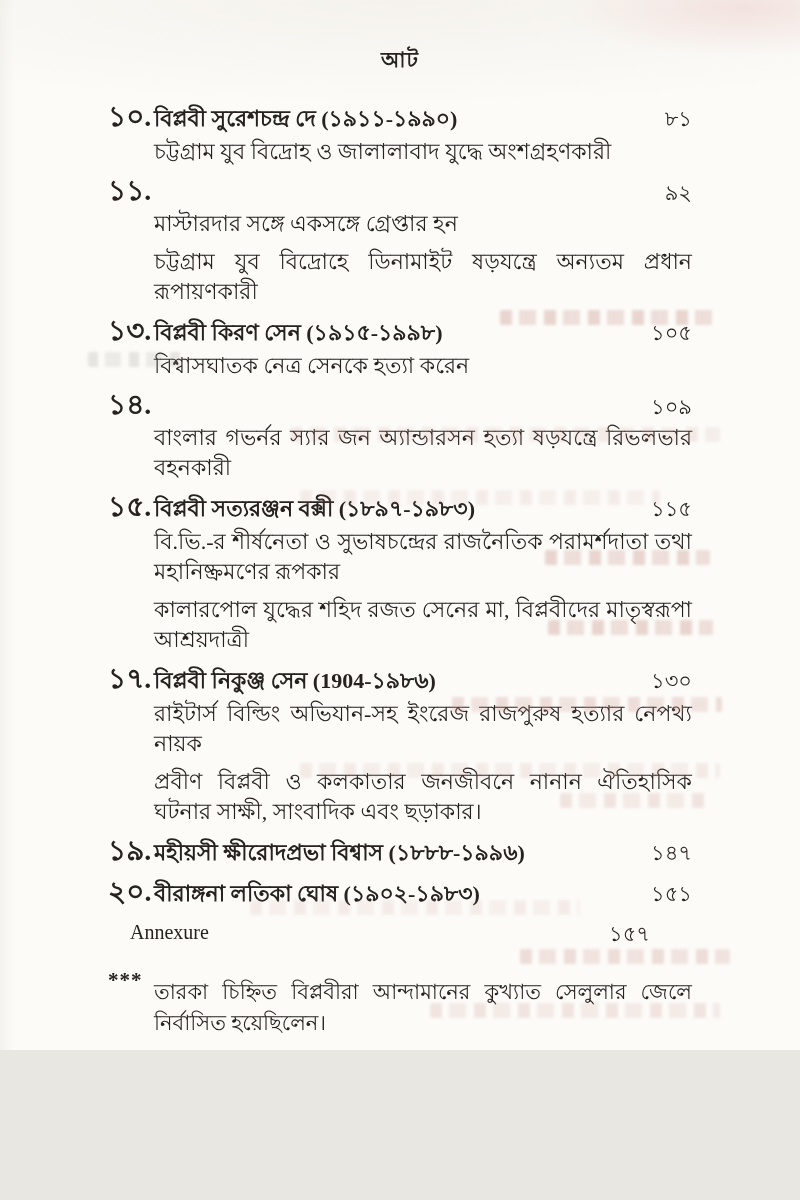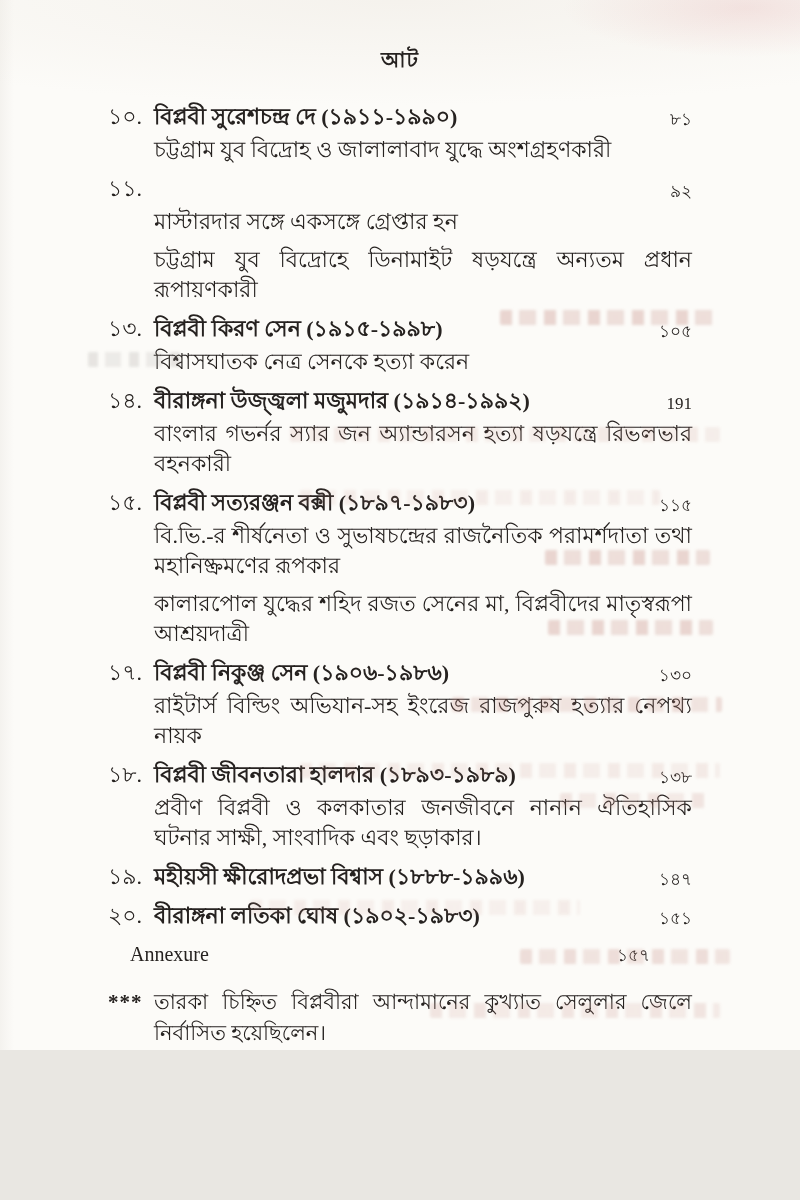--- a/index.html
+++ b/index.html
@@ -33,32 +33,32 @@
     margin-bottom: 8px;
   }
   .entry-head {
     position: relative;
     display: flex;
     align-items: baseline;
     line-height: 31px;
   }
   .num {
     flex: 0 0 46px;
-    font-size: 22px;
-    font-weight: 400;
+    font-size: 28px;
+    font-weight: 700;
   }
   .title {
     font-size: 22px;
     font-weight: 700;
     padding-right: 60px;
   }
   .pageno {
     position: absolute;
     right: 0; top: 3px;
-    font-size: 17px;
+    font-size: 21px;
     font-weight: 400;
   }
   .subtitle {
     margin-left: 46px;
     margin-top: 3px;
     max-width: 548px;
     font-size: 22px;
     line-height: 30px;
     text-align: justify;
   }
@@ -74,21 +74,21 @@
     margin-top: 18px;
     padding: 0 108px;
     font-size: 21px;
     line-height: 31px;
   }
   .footnote .marker {
     flex: 0 0 46px;
     font-weight: 700;
     letter-spacing: 1px;
   }
-  .footnote .ftext { max-width: 548px; text-align: justify; }
+  .footnote .ftext { max-width: 548px; text-align: justify; margin-top: 12px; }
 
   
   .ghost {
     position: absolute;
     height: 15px;
     border-radius: 2px;
     filter: blur(1.6px);
     pointer-events: none;
   }
   .ghost-pink {
@@ -150,54 +150,48 @@
       <span class="num">১৩.</span>
       <span class="title">বিপ্লবী কিরণ সেন (১৯১৫-১৯৯৮)</span>
       <span class="pageno">১০৫</span>
     </div>
     <div class="subtitle">বিশ্বাসঘাতক নেত্র সেনকে হত্যা করেন</div>
   </div>
 
   <div class="entry">
     <div class="entry-head">
       <span class="num">১৪.</span>
-      <span class="title">বীরাঙ্গনা উজ্জ্বলা মজুমদার (১৯১৪-১৯৯২)</span>
-      <span class="pageno">191</span>
+      <span class="pageno">১০৯</span>
     </div>
     <div class="subtitle">বাংলার গভর্নর স্যার জন অ্যান্ডারসন হত্যা ষড়যন্ত্রে রিভলভার বহনকারী</div>
   </div>
 
   <div class="entry">
     <div class="entry-head">
       <span class="num">১৫.</span>
       <span class="title">বিপ্লবী সত্যরঞ্জন বক্সী (১৮৯৭-১৯৮৩)</span>
       <span class="pageno">১১৫</span>
     </div>
     <div class="subtitle">বি.ভি.-র শীর্ষনেতা ও সুভাষচন্দ্রের রাজনৈতিক পরামর্শদাতা তথা মহানিষ্ক্রমণের রূপকার</div>
   </div>
 
   <div class="entry">
     <div class="subtitle">কালারপোল যুদ্ধের শহিদ রজত সেনের মা, বিপ্লবীদের মাতৃস্বরূপা আশ্রয়দাত্রী</div>
   </div>
 
   <div class="entry">
     <div class="entry-head">
       <span class="num">১৭.</span>
-      <span class="title">বিপ্লবী নিকুঞ্জ সেন (১৯০৬-১৯৮৬)</span>
+      <span class="title">বিপ্লবী নিকুঞ্জ সেন (1904-১৯৮৬)</span>
       <span class="pageno">১৩০</span>
     </div>
     <div class="subtitle">রাইটার্স বিল্ডিং অভিযান-সহ ইংরেজ রাজপুরুষ হত্যার নেপথ্য নায়ক</div>
   </div>
 
   <div class="entry">
-    <div class="entry-head">
-      <span class="num">১৮.</span>
-      <span class="title">বিপ্লবী জীবনতারা হালদার (১৮৯৩-১৯৮৯)</span>
-      <span class="pageno">১৩৮</span>
-    </div>
     <div class="subtitle">প্রবীণ বিপ্লবী ও কলকাতার জনজীবনে নানান ঐতিহাসিক ঘটনার সাক্ষী, সাংবাদিক এবং ছড়াকার।</div>
   </div>
 
   <div class="entry">
     <div class="entry-head">
       <span class="num">১৯.</span>
       <span class="title">মহীয়সী ক্ষীরোদপ্রভা বিশ্বাস (১৮৮৮-১৯৯৬)</span>
       <span class="pageno">১৪৭</span>
     </div>
   </div>

